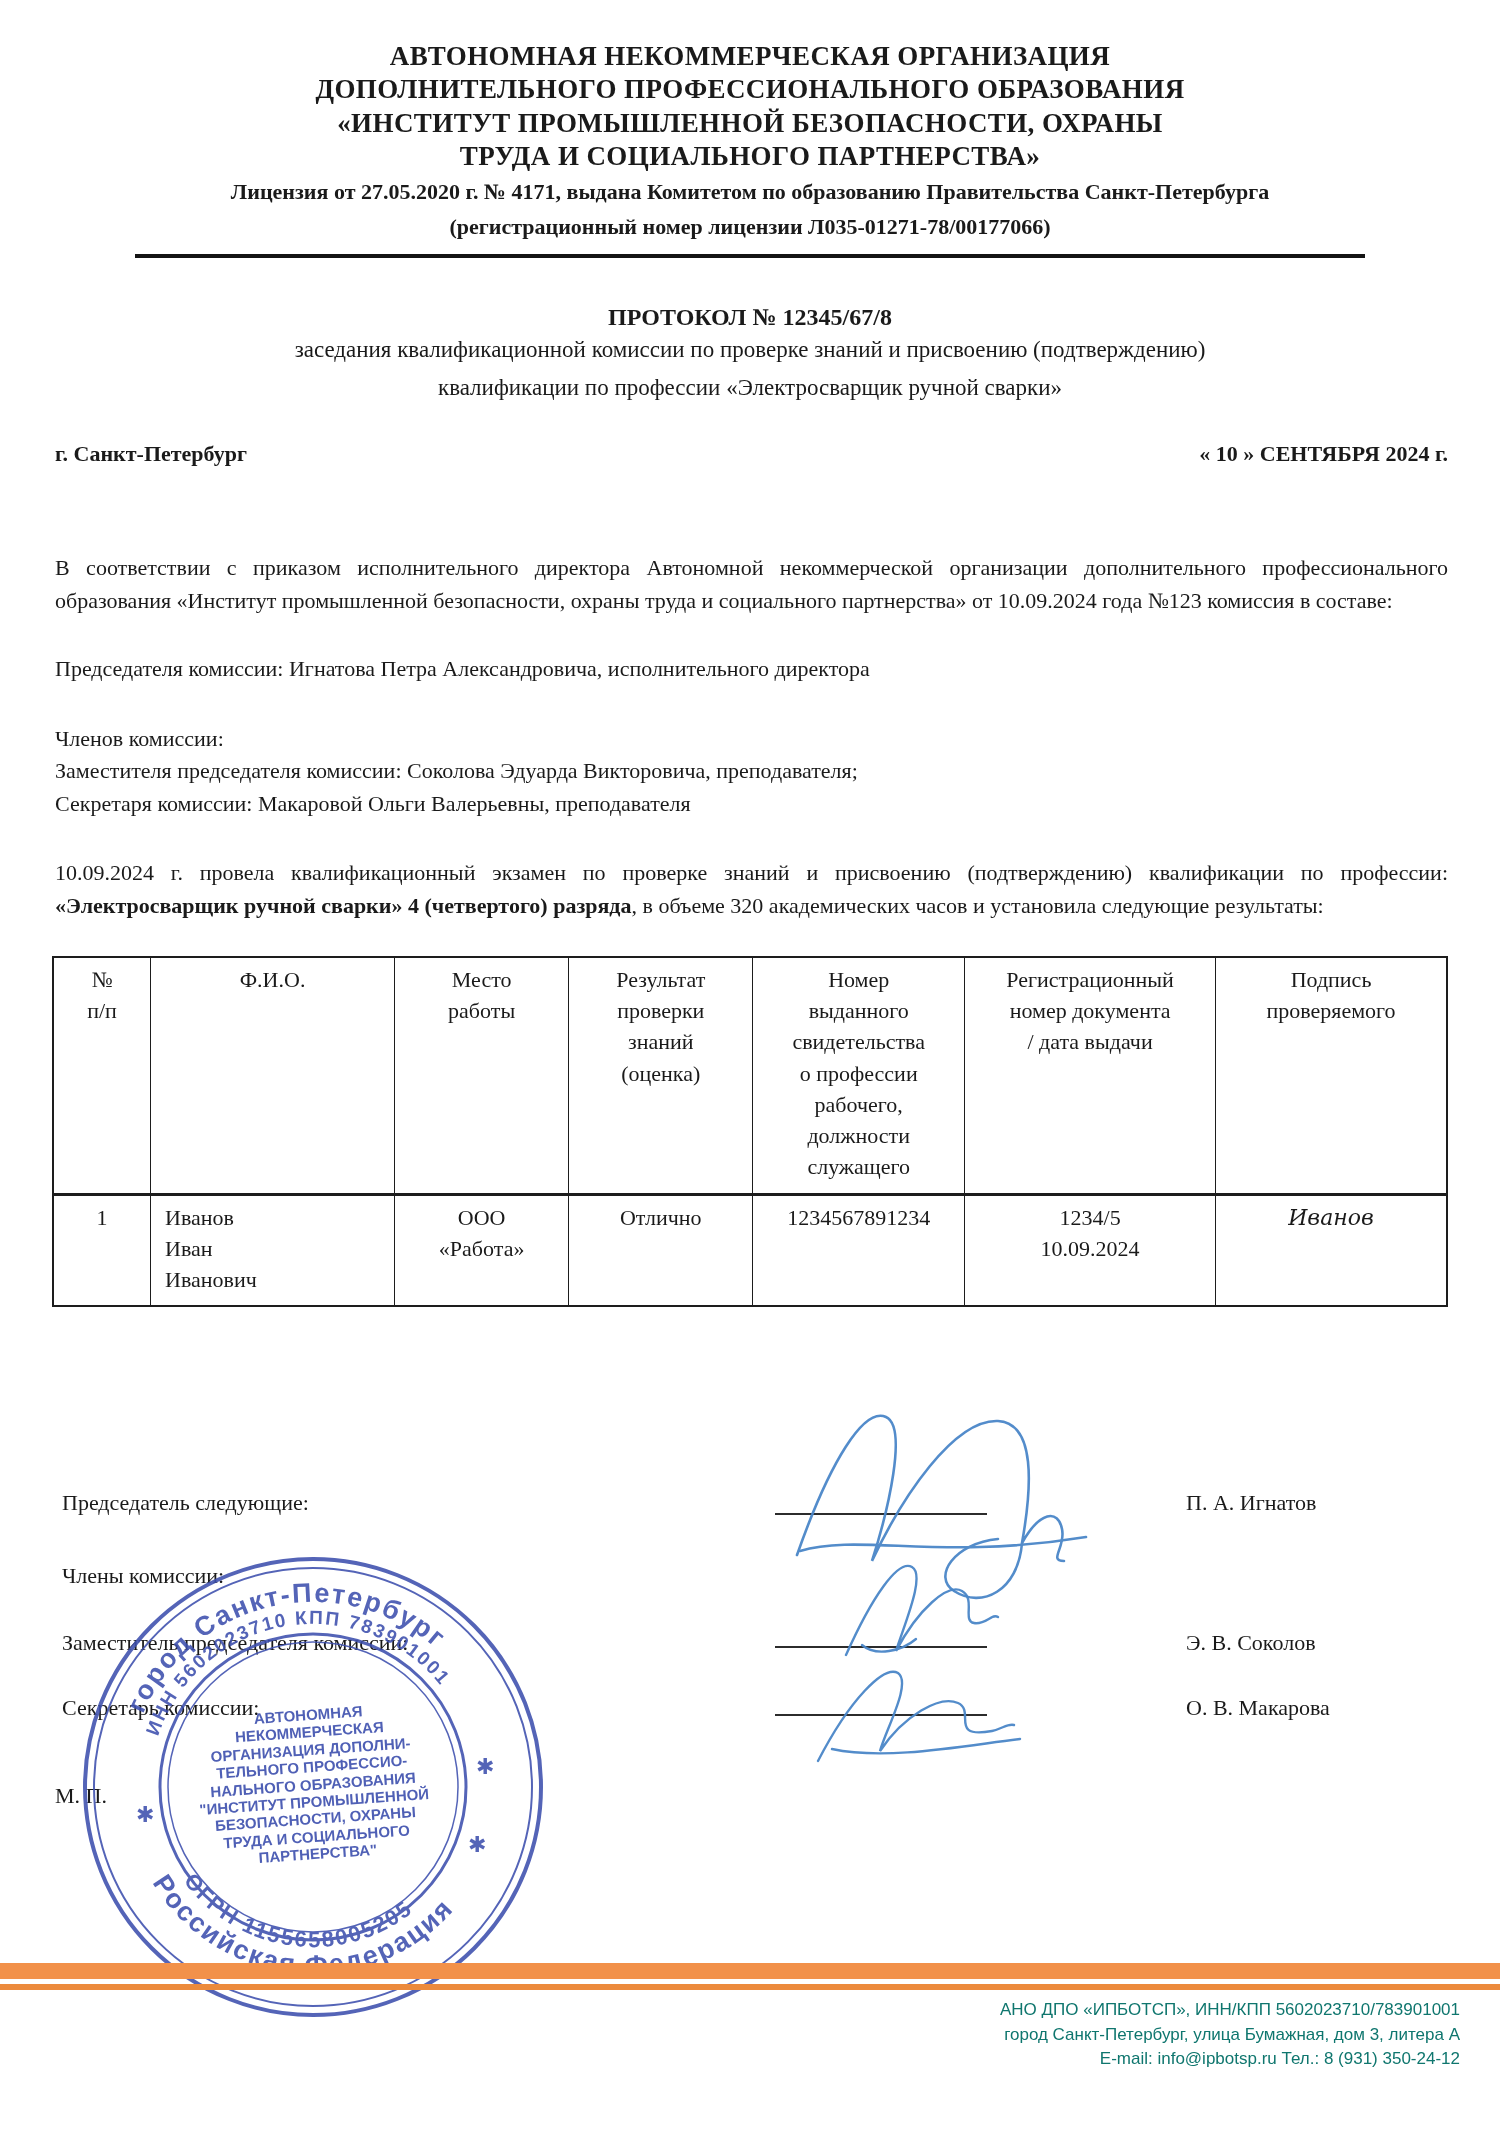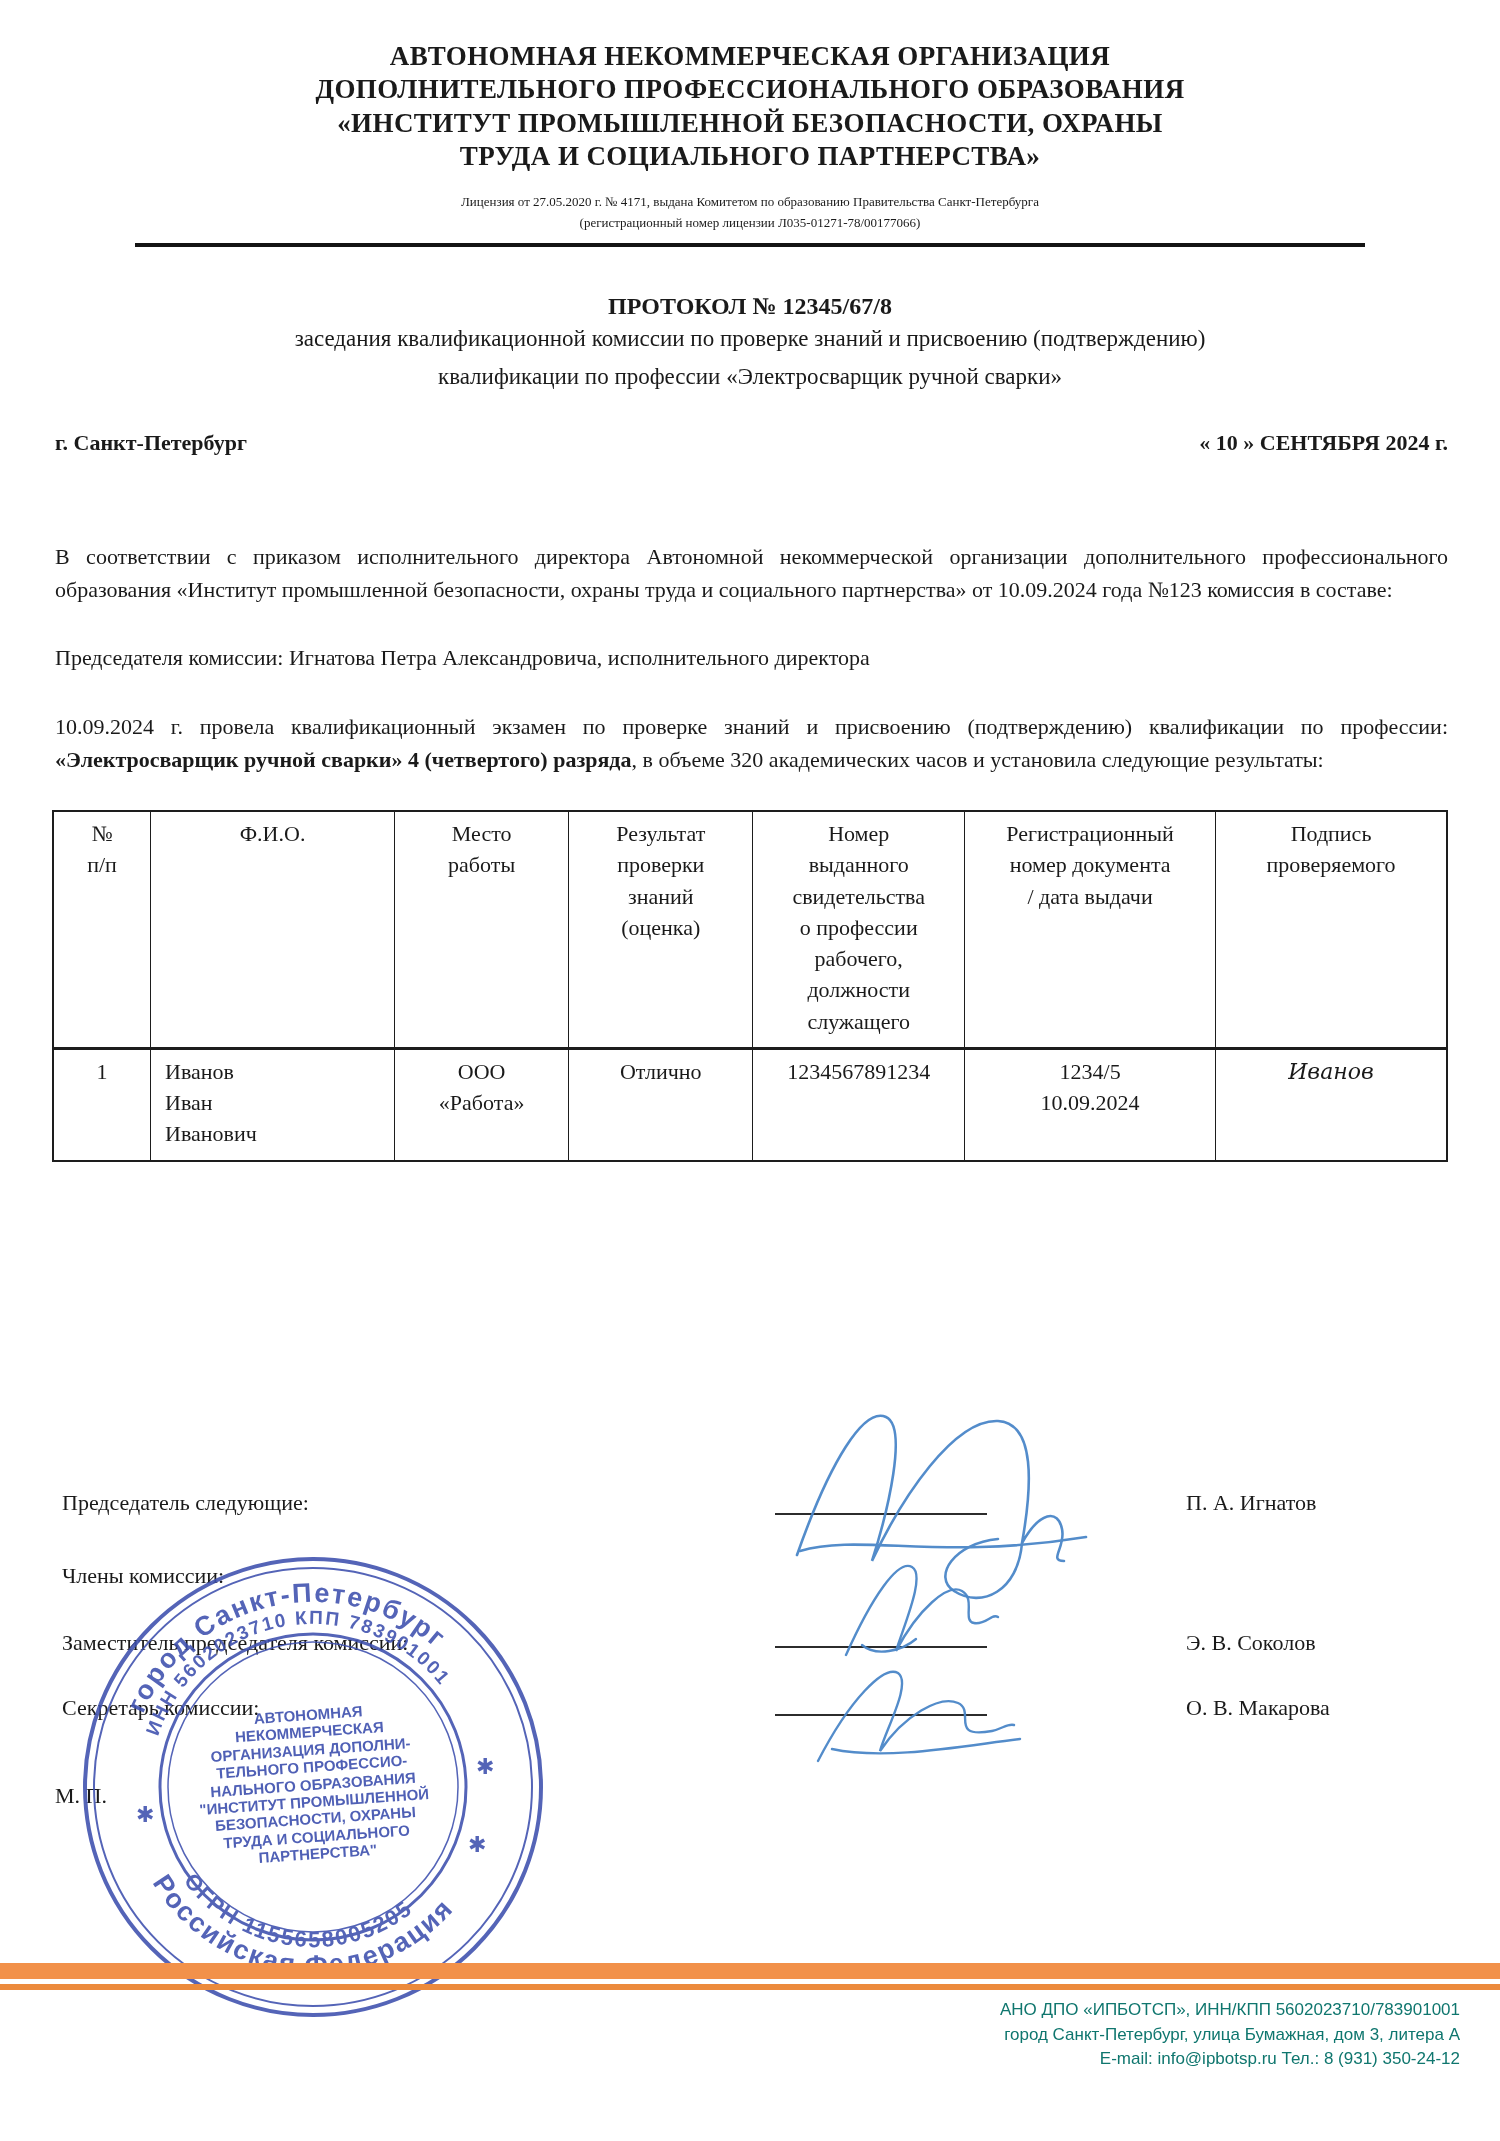--- a/index.html
+++ b/index.html
@@ -15,24 +15,23 @@
   
   .org-title{
     padding-top:40px;
     text-align:center;
     font-weight:bold;
     font-size:27px;
     line-height:1.24;
     letter-spacing:.4px;
   }
   .license{
-    margin-top:18px;
-    text-align:center;
-    font-weight:normal;
-    font-size:13px;
+    text-align:center;
+    font-weight:bold;
+    font-size:22px;
     line-height:1.6;
   }
   .rule{
     margin:10px 135px 0 135px;
     border:none;
     border-top:4px solid #141414;
   }
   
   .protocol-title{
     margin-top:46px;
@@ -150,20 +149,23 @@
   <div class="protocol-subtitle pre">заседания квалификационной комиссии по проверке знаний и присвоению (подтверждению)
 квалификации по профессии «Электросварщик ручной сварки»</div>
   <div class="place-date">
     <span>г. Санкт-Петербург</span>
     <span>« 10 » СЕНТЯБРЯ 2024 г.</span>
   </div>
 
   <div class="doc-body">
     <p class="p-intro">В соответствии с приказом исполнительного директора Автономной некоммерческой организации дополнительного профессионального образования «Институт промышленной безопасности, охраны труда и социального партнерства» от 10.09.2024 года №123 комиссия в составе:</p>
     <p class="p-chairman">Председателя комиссии: Игнатова Петра Александровича, исполнительного директора</p>
+    <p class="p-members"><span class="pre">Членов комиссии:</span><br>
+      <span>Заместителя председателя комиссии: Соколова Эдуарда Викторовича, преподавателя;</span><br>
+      <span>Секретаря комиссии: Макаровой Ольги Валерьевны, преподавателя</span></p>
     <p class="p-exam"><span>10.09.2024 г. провела квалификационный экзамен по проверке знаний и присвоению (подтверждению) квалификации по профессии: </span><b>«Электросварщик ручной сварки» 4 (четвертого) разряда</b><span>, в объеме 320 академических часов и установила следующие результаты:</span></p>
   </div>
 
   <table class="results-table">
     <colgroup>
       <col style="width:7%">
         <col style="width:17.5%">
         <col style="width:12.5%">
         <col style="width:13.2%">
         <col style="width:15.2%">

